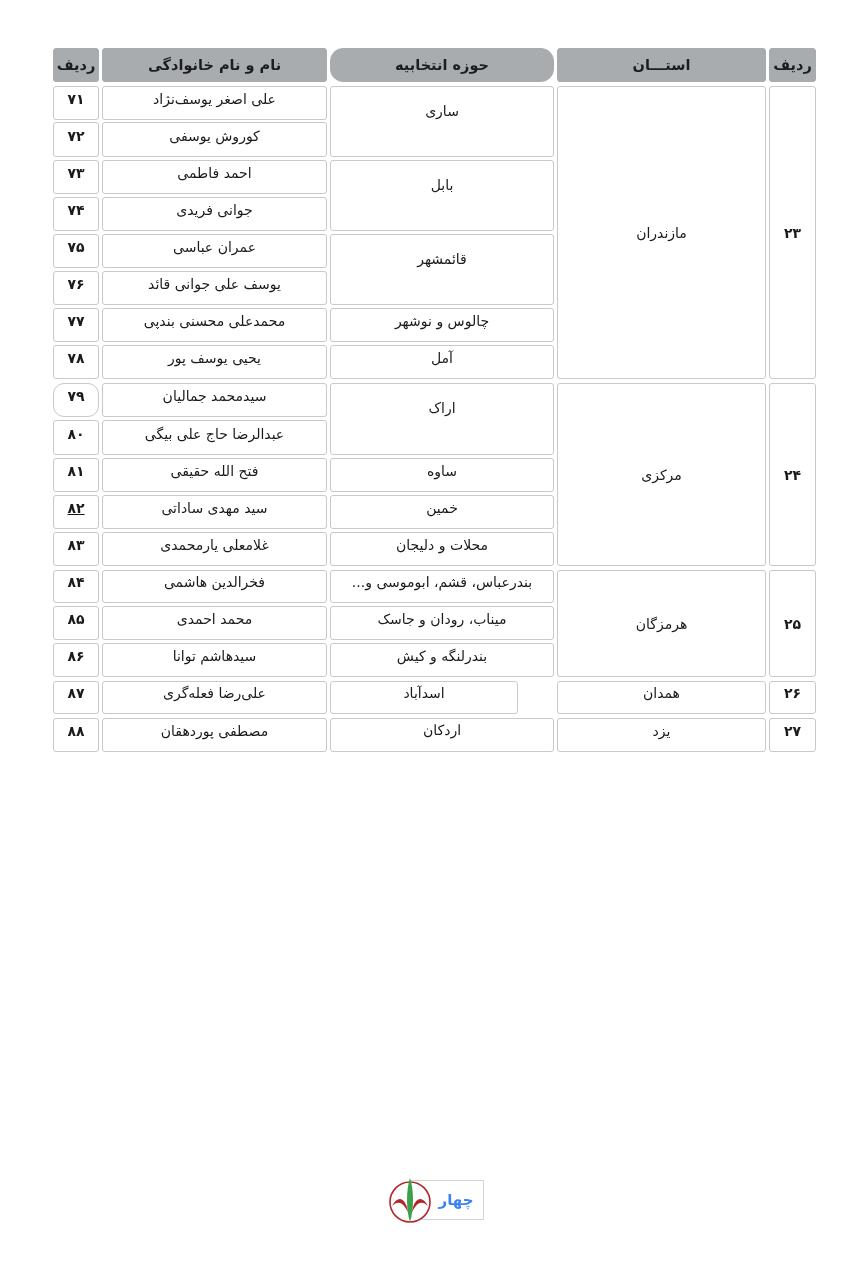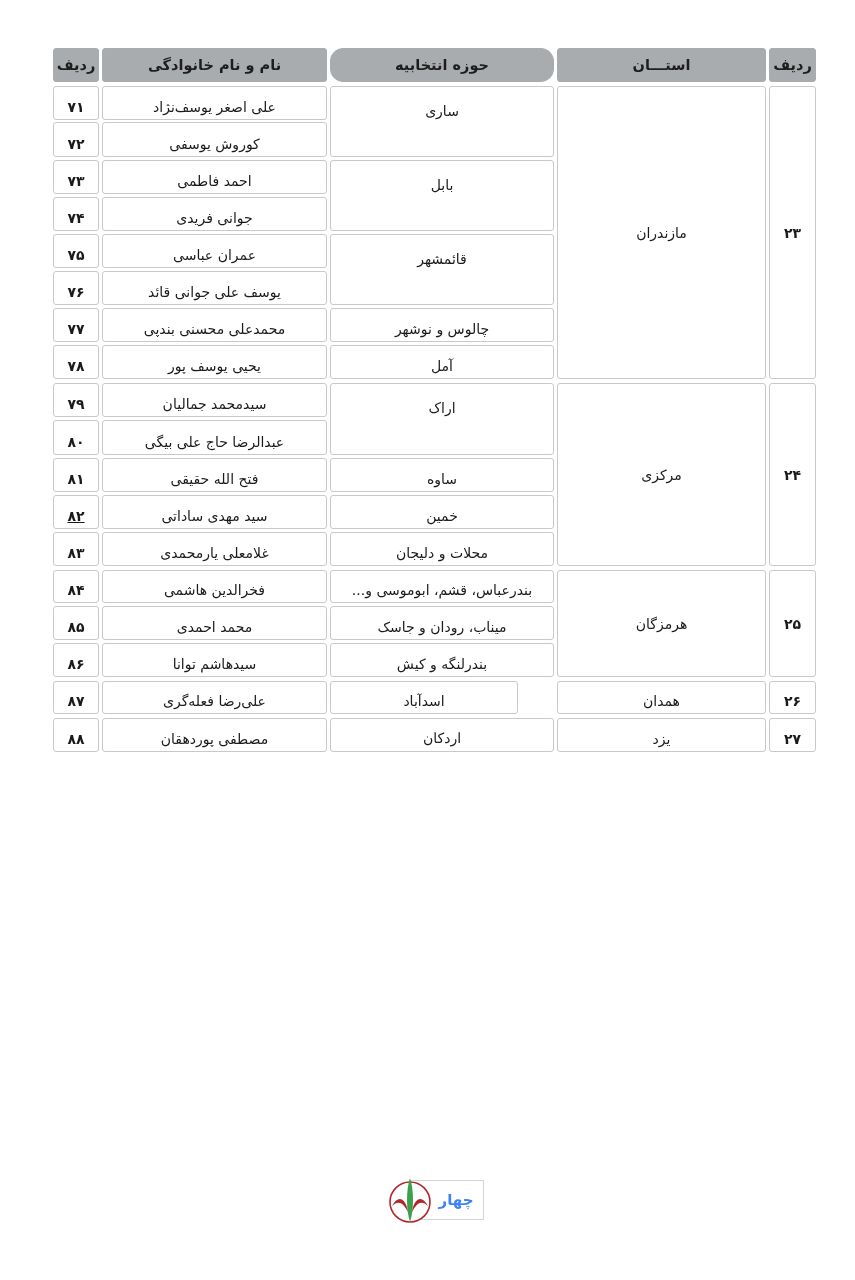--- a/index.html
+++ b/index.html
@@ -10,21 +10,21 @@
   .cell {
     position:absolute; box-sizing:border-box;
     border:1.5px solid #c9c9c9; border-radius:3px; background:#fff;
     display:flex; justify-content:center; font-size:14px; direction:rtl;
     white-space:nowrap; overflow:hidden;
   }
   .cell.hdr {
     background:#a9acaf; border-color:#a9acaf; align-items:center;
     font-weight:bold; font-size:14.5px; color:#1d1d1d;
   }
-  .cell.bottom { align-items:flex-end; padding-bottom:4px; }
+  .cell.bottom { align-items:flex-end; padding-bottom:12px; }
   .cell.top { align-items:flex-start; padding-top:16px; }
   .cell.center { align-items:center; }
   .cell.num { font-weight:bold; font-size:14px; }
   .logo {
     position:absolute; left:388px; top:1176px; width:96px; height:48px;
   }
   .logo-box {
     position:absolute; left:22px; top:4px; width:74px; height:40px; box-sizing:border-box;
     border:1px solid #cfd8cf; background:#fff; display:flex; align-items:center; justify-content:center;
     padding-left:18px; color:#3b82f6; font-weight:bold; font-size:15px; direction:rtl;
@@ -87,21 +87,21 @@
 <div class="cell bottom" style="left:102px;top:718px;width:225px;height:34px;">مصطفی پوردهقان</div>
 
 <div class="cell num bottom" style="left:53px;top:86px;width:46px;height:34px;">۷۱</div>
 <div class="cell num bottom" style="left:53px;top:122px;width:46px;height:35px;">۷۲</div>
 <div class="cell num bottom" style="left:53px;top:160px;width:46px;height:34px;">۷۳</div>
 <div class="cell num bottom" style="left:53px;top:197px;width:46px;height:34px;">۷۴</div>
 <div class="cell num bottom" style="left:53px;top:234px;width:46px;height:34px;">۷۵</div>
 <div class="cell num bottom" style="left:53px;top:271px;width:46px;height:34px;">۷۶</div>
 <div class="cell num bottom" style="left:53px;top:308px;width:46px;height:34px;">۷۷</div>
 <div class="cell num bottom" style="left:53px;top:345px;width:46px;height:34px;">۷۸</div>
-<div class="cell num bottom" style="left:53px;top:383px;width:46px;height:34px;">۷۹</div>
+<div class="cell num bottom" style="left:53px;top:383px;width:46px;height:34px;border-radius:11px;">۷۹</div>
 <div class="cell num bottom" style="left:53px;top:420px;width:46px;height:35px;">۸۰</div>
 <div class="cell num bottom" style="left:53px;top:458px;width:46px;height:34px;">۸۱</div>
 <div class="cell num bottom" style="left:53px;top:495px;width:46px;height:34px;text-decoration:underline;">۸۲</div>
 <div class="cell num bottom" style="left:53px;top:532px;width:46px;height:34px;">۸۳</div>
 <div class="cell num bottom" style="left:53px;top:570px;width:46px;height:33px;">۸۴</div>
 <div class="cell num bottom" style="left:53px;top:606px;width:46px;height:34px;">۸۵</div>
 <div class="cell num bottom" style="left:53px;top:643px;width:46px;height:34px;">۸۶</div>
 <div class="cell num bottom" style="left:53px;top:681px;width:46px;height:33px;">۸۷</div>
 <div class="cell num bottom" style="left:53px;top:718px;width:46px;height:34px;">۸۸</div>
 

